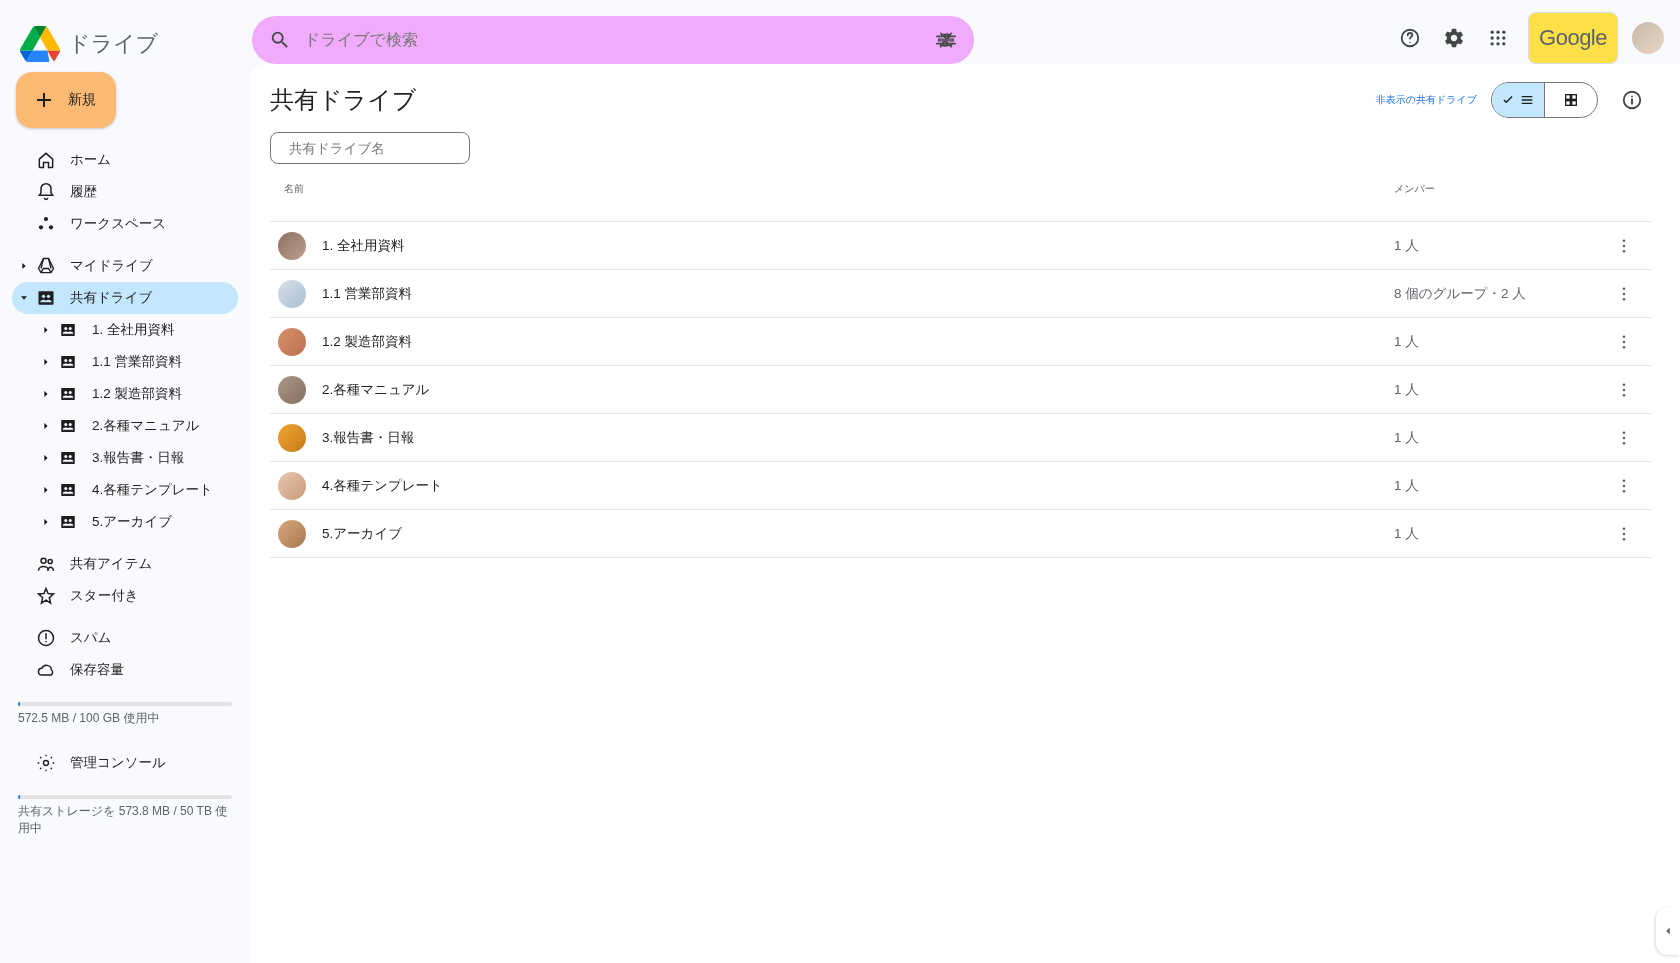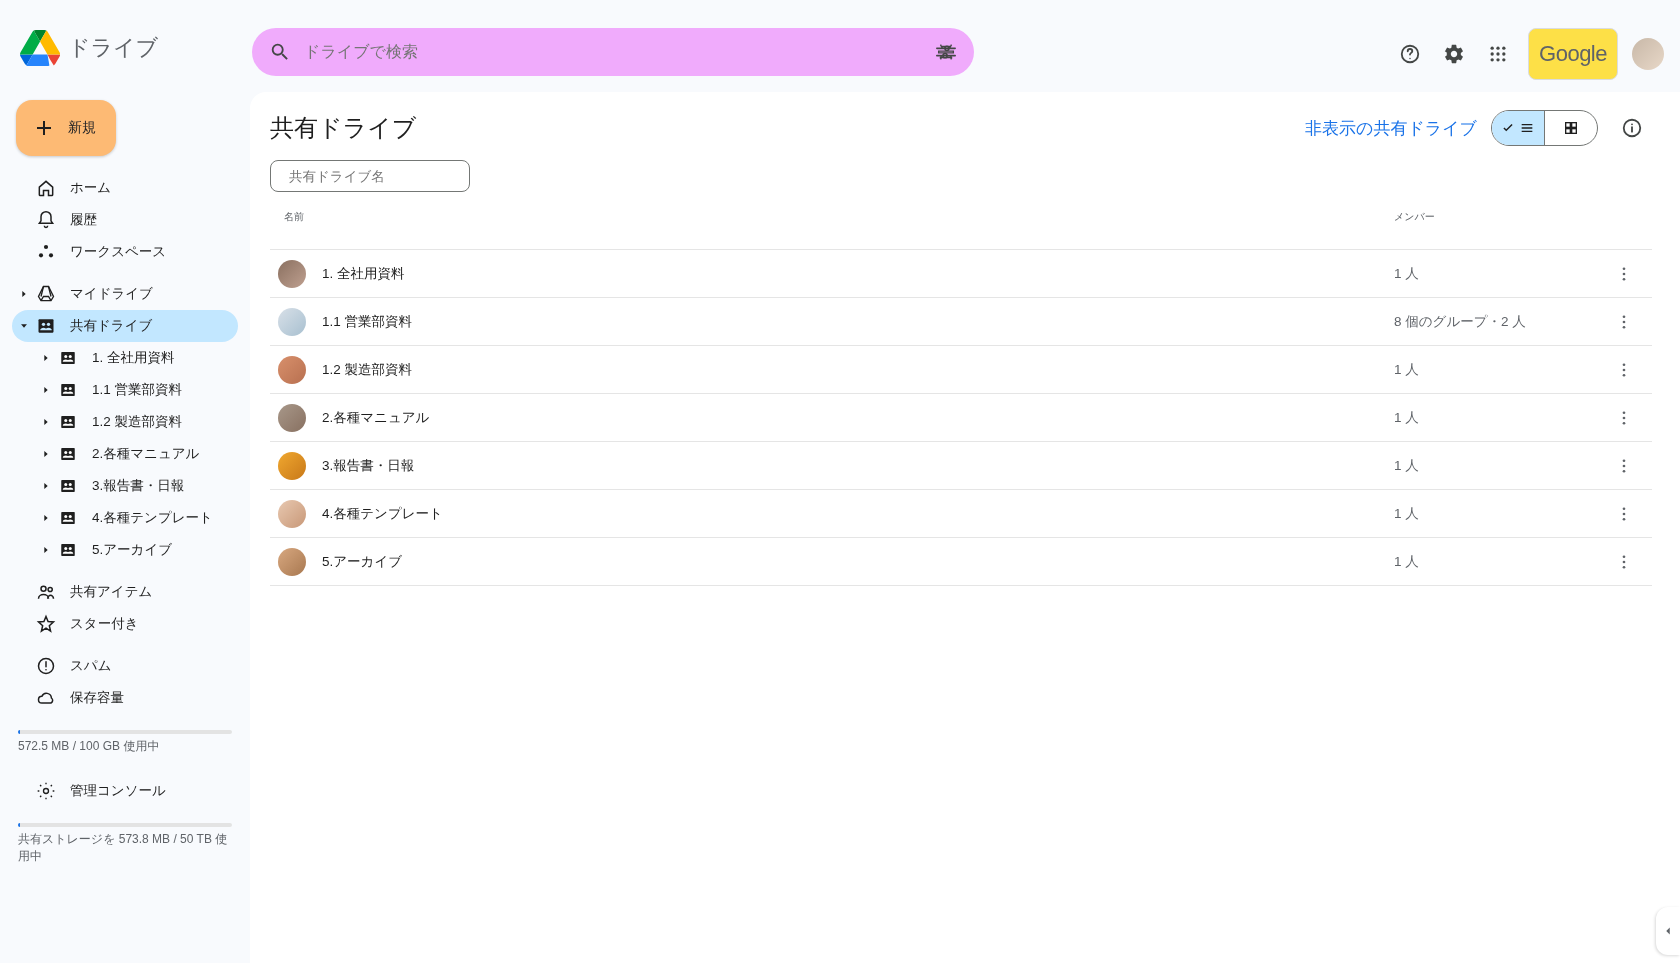--- a/index.html
+++ b/index.html
@@ -1,17 +1,17 @@
 <!DOCTYPE html>
 <html><head>
 <meta charset="utf-8">
 <style>
 * { box-sizing: border-box; margin: 0; padding: 0; }
 body { font-family: "Helvetica Neue", Arial, "Hiragino Kaku Gothic ProN", "Hiragino Sans", Meiryo, sans-serif; font-size: 14px; color: #202124; background: #f8fafd; width: 1680px; height: 963px; overflow: hidden; }
-.header { display: flex; align-items: flex-start; height: 64px; padding: 0 16px; margin-top: 28px; }
+.header { display: flex; align-items: flex-end; height: 64px; padding: 0 16px; }
 .logo-area { display: flex; align-items: center; width: 236px; gap: 8px; padding-left: 4px; }
 .logo-text { font-size: 22px; color: #5f6368; }
 .search-wrap { flex: 0 0 auto; width: 722px; }
 .search-bar { display: flex; align-items: center; background: #f0abfc; border-radius: 28px; height: 48px; padding: 4px 8px; }
 .search-bar .sicon { width: 40px; height: 40px; display: flex; align-items: center; justify-content: center; color: #444746; border-radius: 50%; }
 .search-bar input { flex: 1; border: none; background: transparent; font-size: 16px; color: #5f6368; outline: none; padding: 0 4px; }
 .header-spacer { flex: 1; }
 .header-right { display: flex; align-items: center; gap: 4px; }
 .hicon { width: 40px; height: 40px; display: flex; align-items: center; justify-content: center; border-radius: 50%; color: #444746; cursor: pointer; }
 .google-txt { font-family: Arial, sans-serif; font-size: 22px; color: #5f6368; padding: 12px 10px; background: #fde047; border: 1px solid #dadce0; border-radius: 8px; margin-left: 6px; letter-spacing: -0.5px; }
@@ -26,21 +26,21 @@
 .nav-item .nicon { width: 20px; height: 20px; display: flex; align-items: center; justify-content: center; color: #1f1f1f; }
 .nav-sub { padding-left: 22px; }
 .nav-sub .nav-item { padding-left: 24px; }
 .storage-bar { height: 4px; background: #e3e3e3; border-radius: 2px; margin: 6px 6px 4px 6px; overflow: hidden; }
 .storage-bar .fill { height: 100%; background: #1a73e8; width: 1%; }
 .storage-txt { font-size: 12px; color: #5f6368; padding: 0 6px; }
 .main { flex: 1; background: #fff; border-radius: 16px 0 0 0; padding: 16px 28px 16px 20px; overflow: hidden; display: flex; flex-direction: column; }
 .main-head { display: flex; align-items: center; justify-content: space-between; margin-bottom: 12px; }
 .page-title { font-size: 24px; font-weight: 400; color: #1f1f1f; }
 .head-actions { display: flex; align-items: center; gap: 14px; }
-.hidden-link { color: #1a73e8; font-size: 17px; font-weight: 500; cursor: pointer; }
+.hidden-link { color: #1a73e8; font-size: 10px; font-weight: 500; cursor: pointer; }
 .view-toggle { display: flex; border: 1px solid #747775; border-radius: 20px; overflow: hidden; height: 36px; }
 .vt-btn { width: 52px; display: flex; align-items: center; justify-content: center; gap: 4px; cursor: pointer; }
 .vt-btn.sel { background: #c2e7ff; }
 .vt-sep { width: 1px; background: #747775; }
 .info-btn { width: 40px; height: 40px; display: flex; align-items: center; justify-content: center; color: #444746; cursor: pointer; border-radius: 50%; }
 .filter-input { display: flex; align-items: center; border: 1px solid #747775; border-radius: 8px; height: 32px; width: 200px; padding: 0 10px; gap: 8px; margin-bottom: 18px; }
 .filter-input input { border: none; outline: none; font-size: 13.5px; flex: 1; background: transparent; }
 .table-head { display: flex; align-items: flex-start; height: 40px; padding: 0 8px; color: #5f6368; font-size: 10px; border-bottom: 1px solid #e5e5e5; }
 .col-name { flex: 1; padding-left: 6px; }
 .col-members { width: 210px; }

